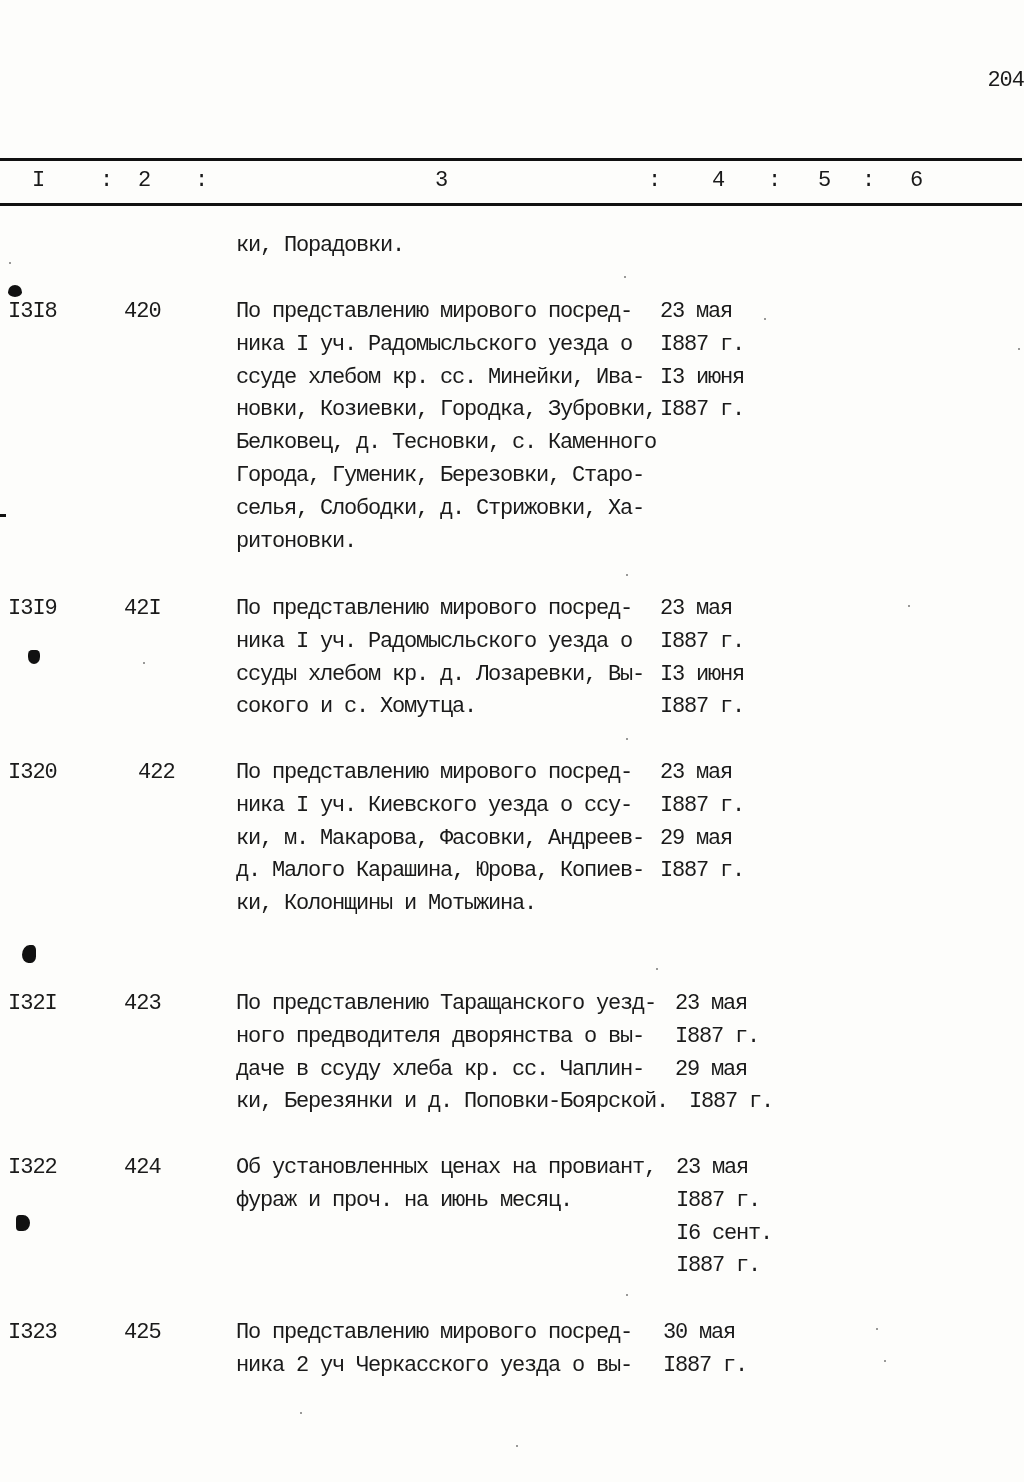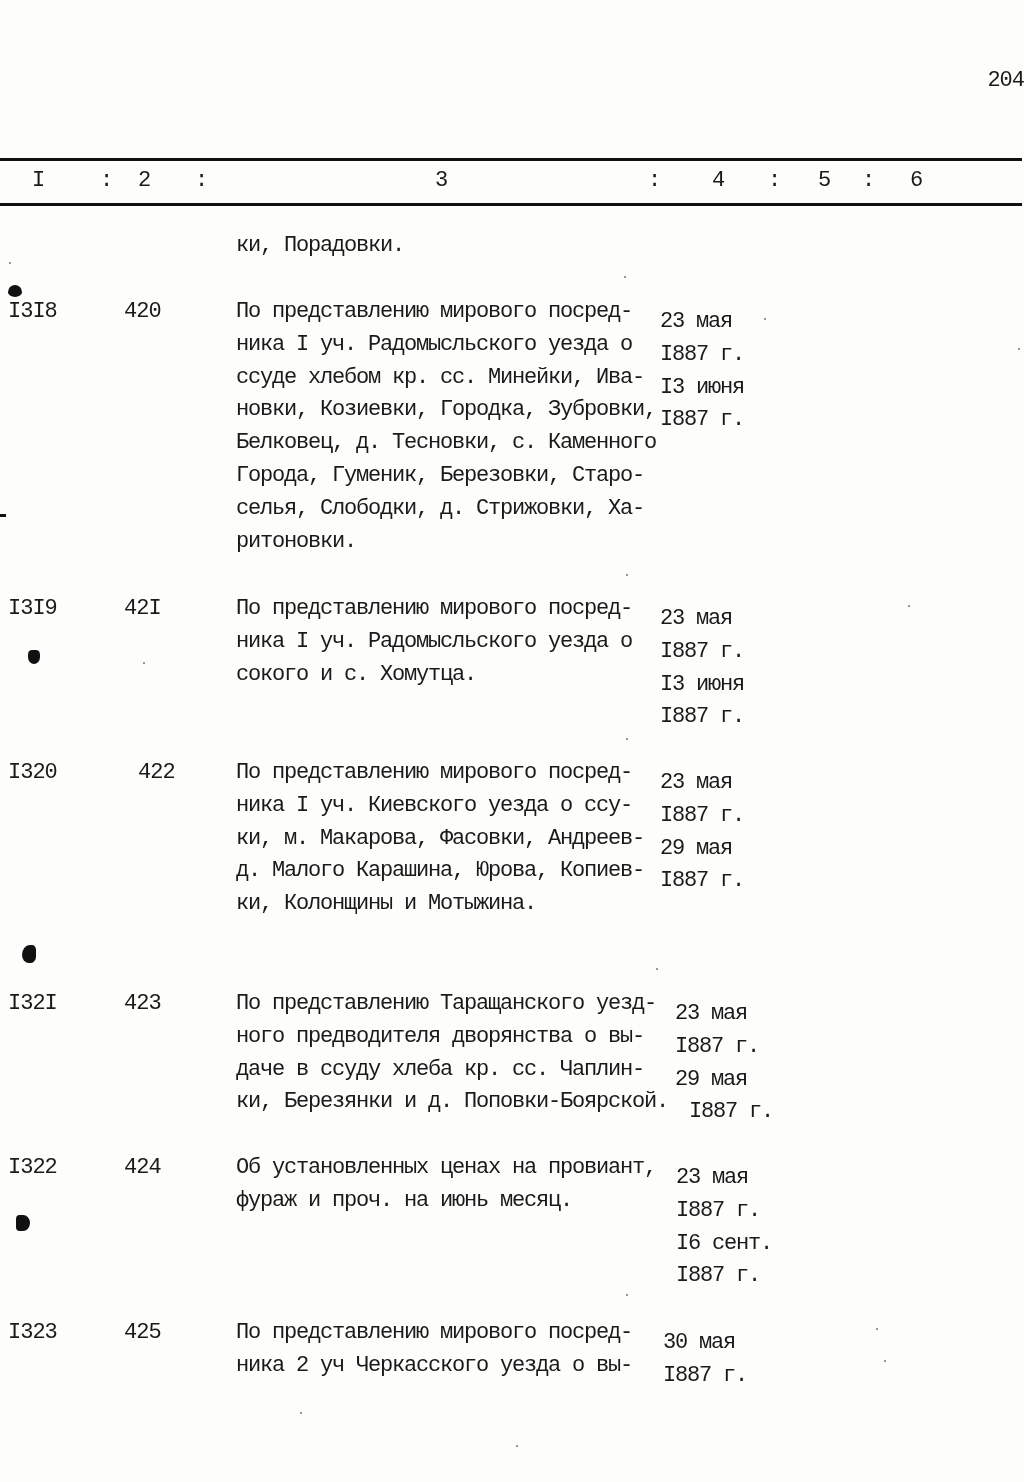--- a/index.html
+++ b/index.html
@@ -63,21 +63,21 @@
     .entry .desc {
       position: absolute;
       left: 193px;
       top: 0;
       width: 470px;
       margin-left: 43px;
     }
     .entry .dates {
       position: absolute;
       left: 660px;
-      top: 10px;
+      top: 0;
       width: 130px;
     }
     .line {
       display: block;
       height: 32.8px;
       font-size: 22px;
       line-height: 26px;
       white-space: pre;
       letter-spacing: -1.2px;
     }
@@ -140,20 +140,21 @@
     <span class="line">I887 г.</span>
   </div>
 </div>
 
 <div class="entry" style="top:596px">
   <span class="num1">I3I9</span>
   <span class="num2">42I</span>
   <div class="desc">
     <span class="line">По представлению мирового посред-</span>
     <span class="line">ника I уч. Радомысльского уезда о</span>
+    <span class="line">ссуды хлебом кр. д. Лозаревки, Вы-</span>
     <span class="line">сокого и с. Хомутца.</span>
   </div>
   <div class="dates">
     <span class="line">23 мая</span>
     <span class="line">I887 г.</span>
     <span class="line">I3 июня</span>
     <span class="line">I887 г.</span>
   </div>
 </div>
 

